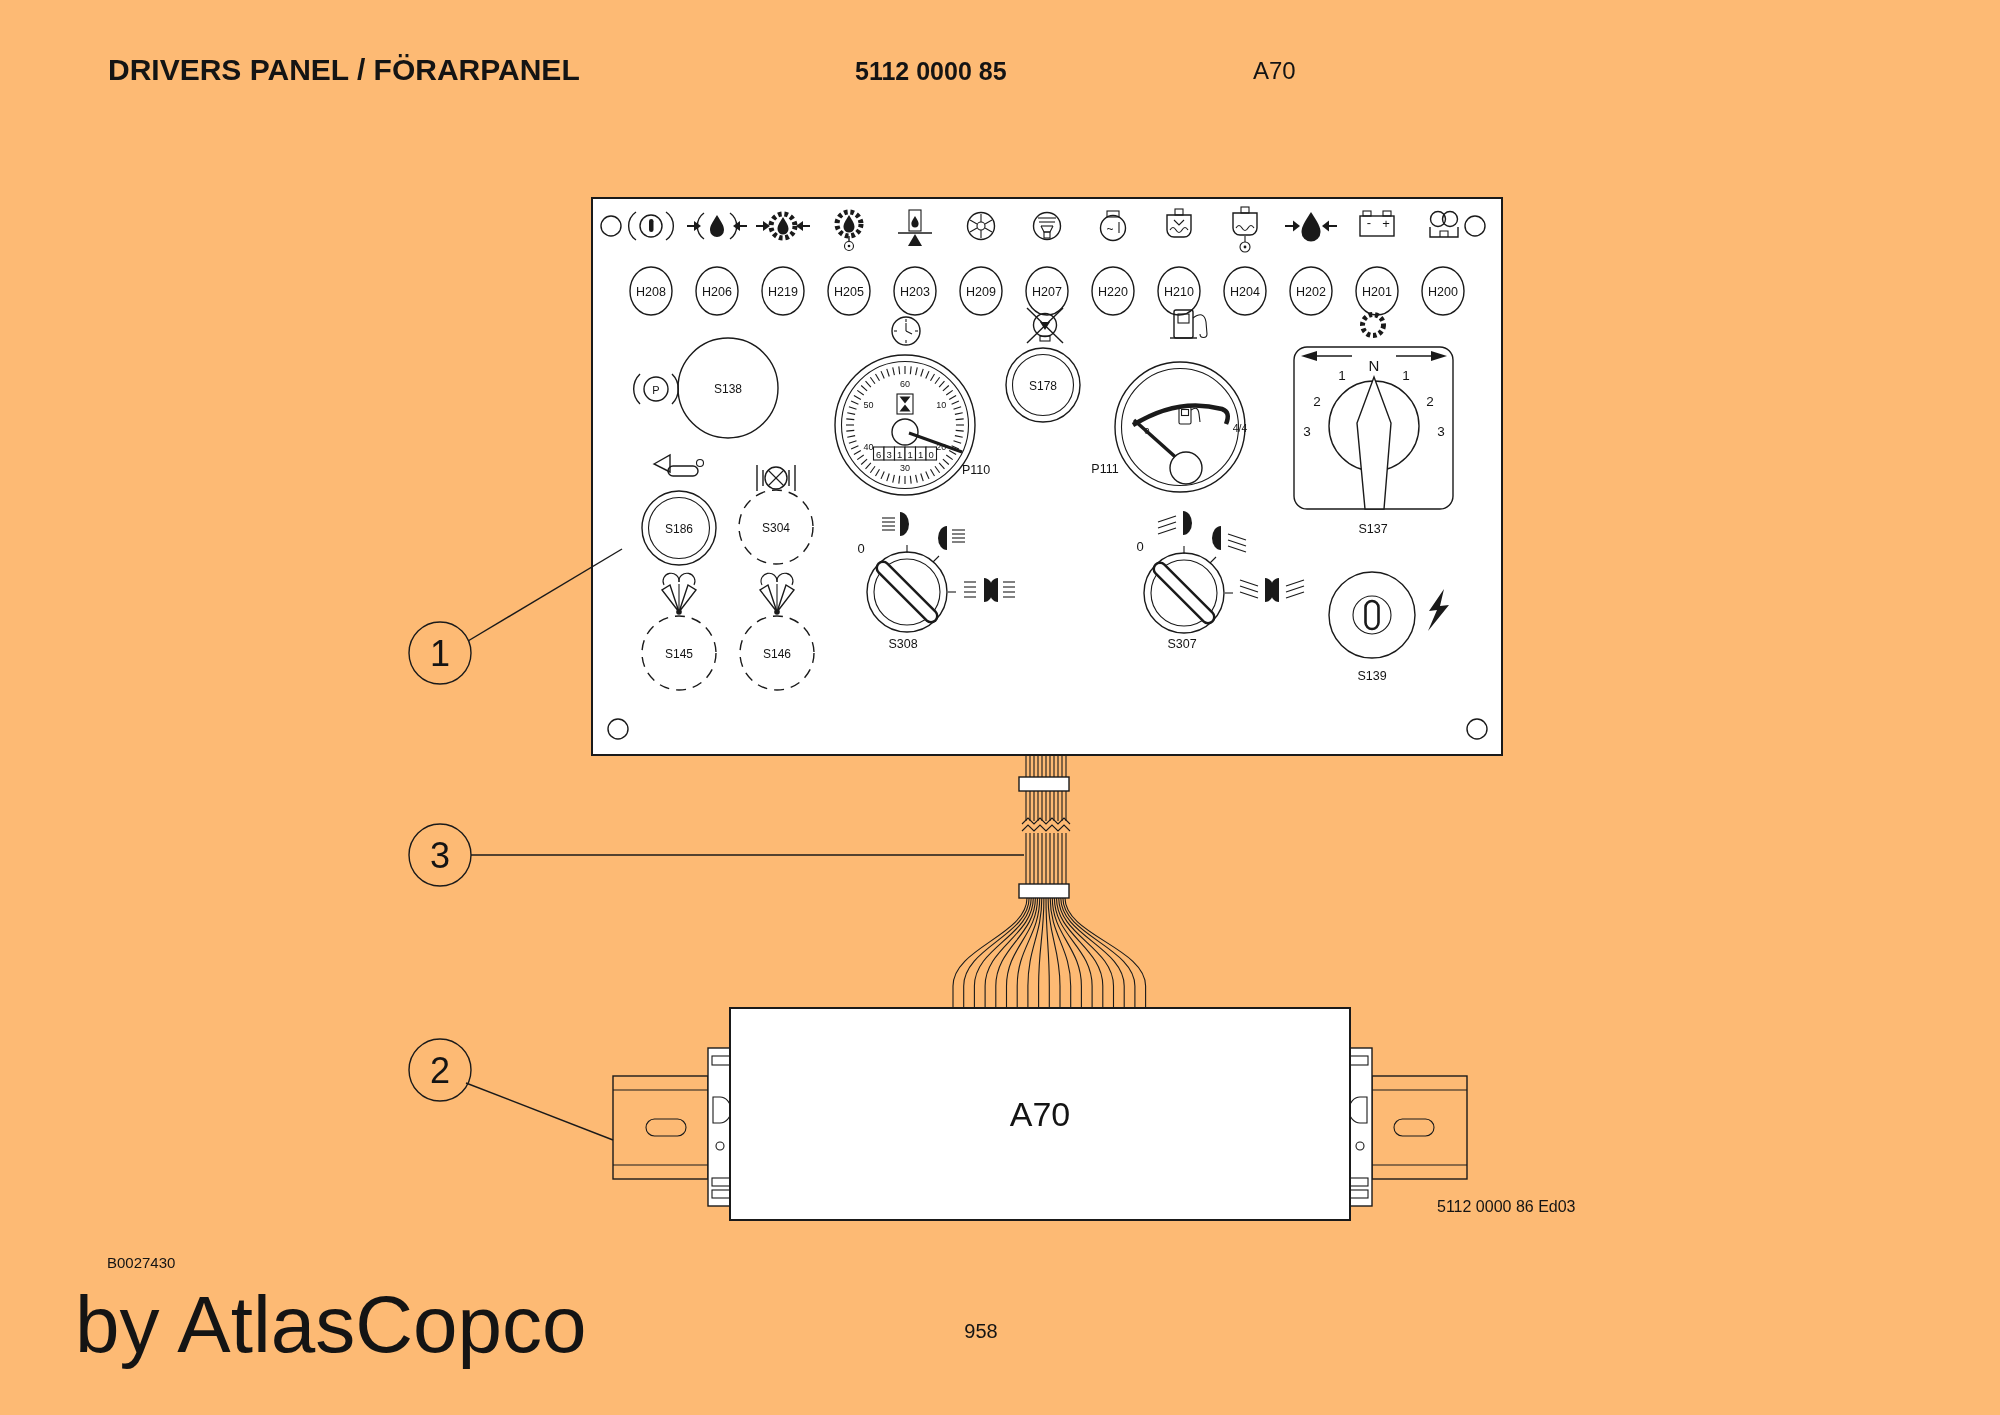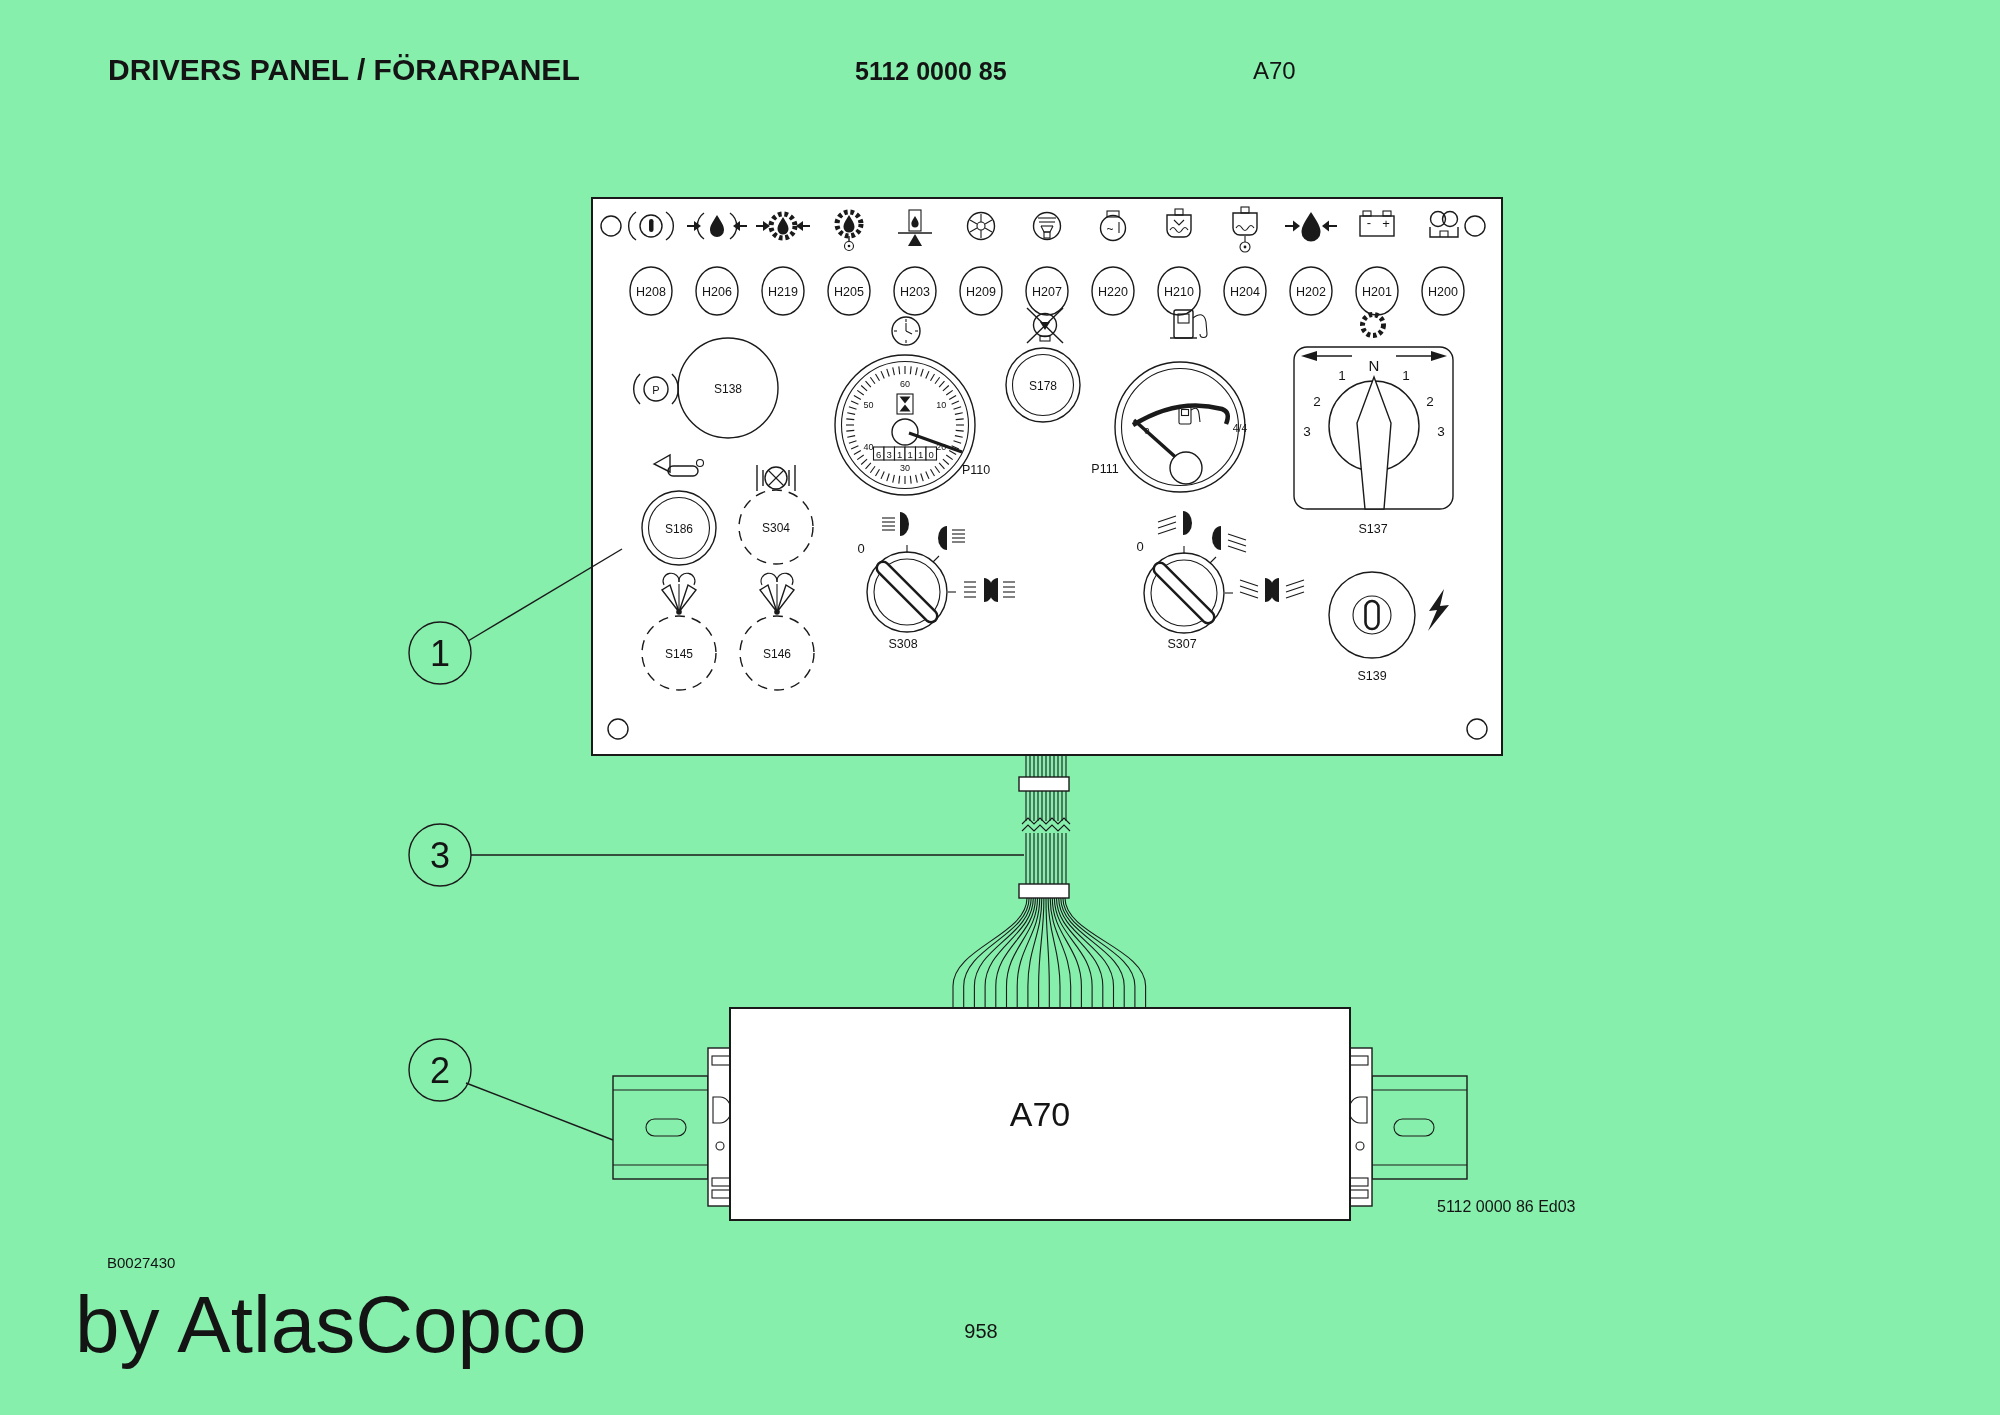--- a/index.html
+++ b/index.html
@@ -1,16 +1,16 @@
 <!DOCTYPE html>
 <html><head>
 <meta charset="utf-8">
 <style>
   html,body{margin:0;padding:0;background:#ffffff;}
-  .page{position:relative;width:2000px;height:1415px;background:#86efac;overflow:hidden;}
+  .page{position:relative;width:2000px;height:1415px;background:#fdba74;overflow:hidden;}
   svg{display:block;}
   svg text{font-family:"Liberation Sans","DejaVu Sans",sans-serif;fill:#141414;}
   .ln{fill:none;stroke:#1a1a1a;stroke-width:1.4;}
   .ln2{fill:none;stroke:#1a1a1a;stroke-width:2;}
   .lnthin{stroke-width:1.1;}
   .fillb{fill:#1a1a1a;stroke:none;}
   .white{fill:#ffffff;}
   .bold{font-weight:bold;}
   .mid{text-anchor:middle;}
   .dash{stroke-dasharray:10 7;}

